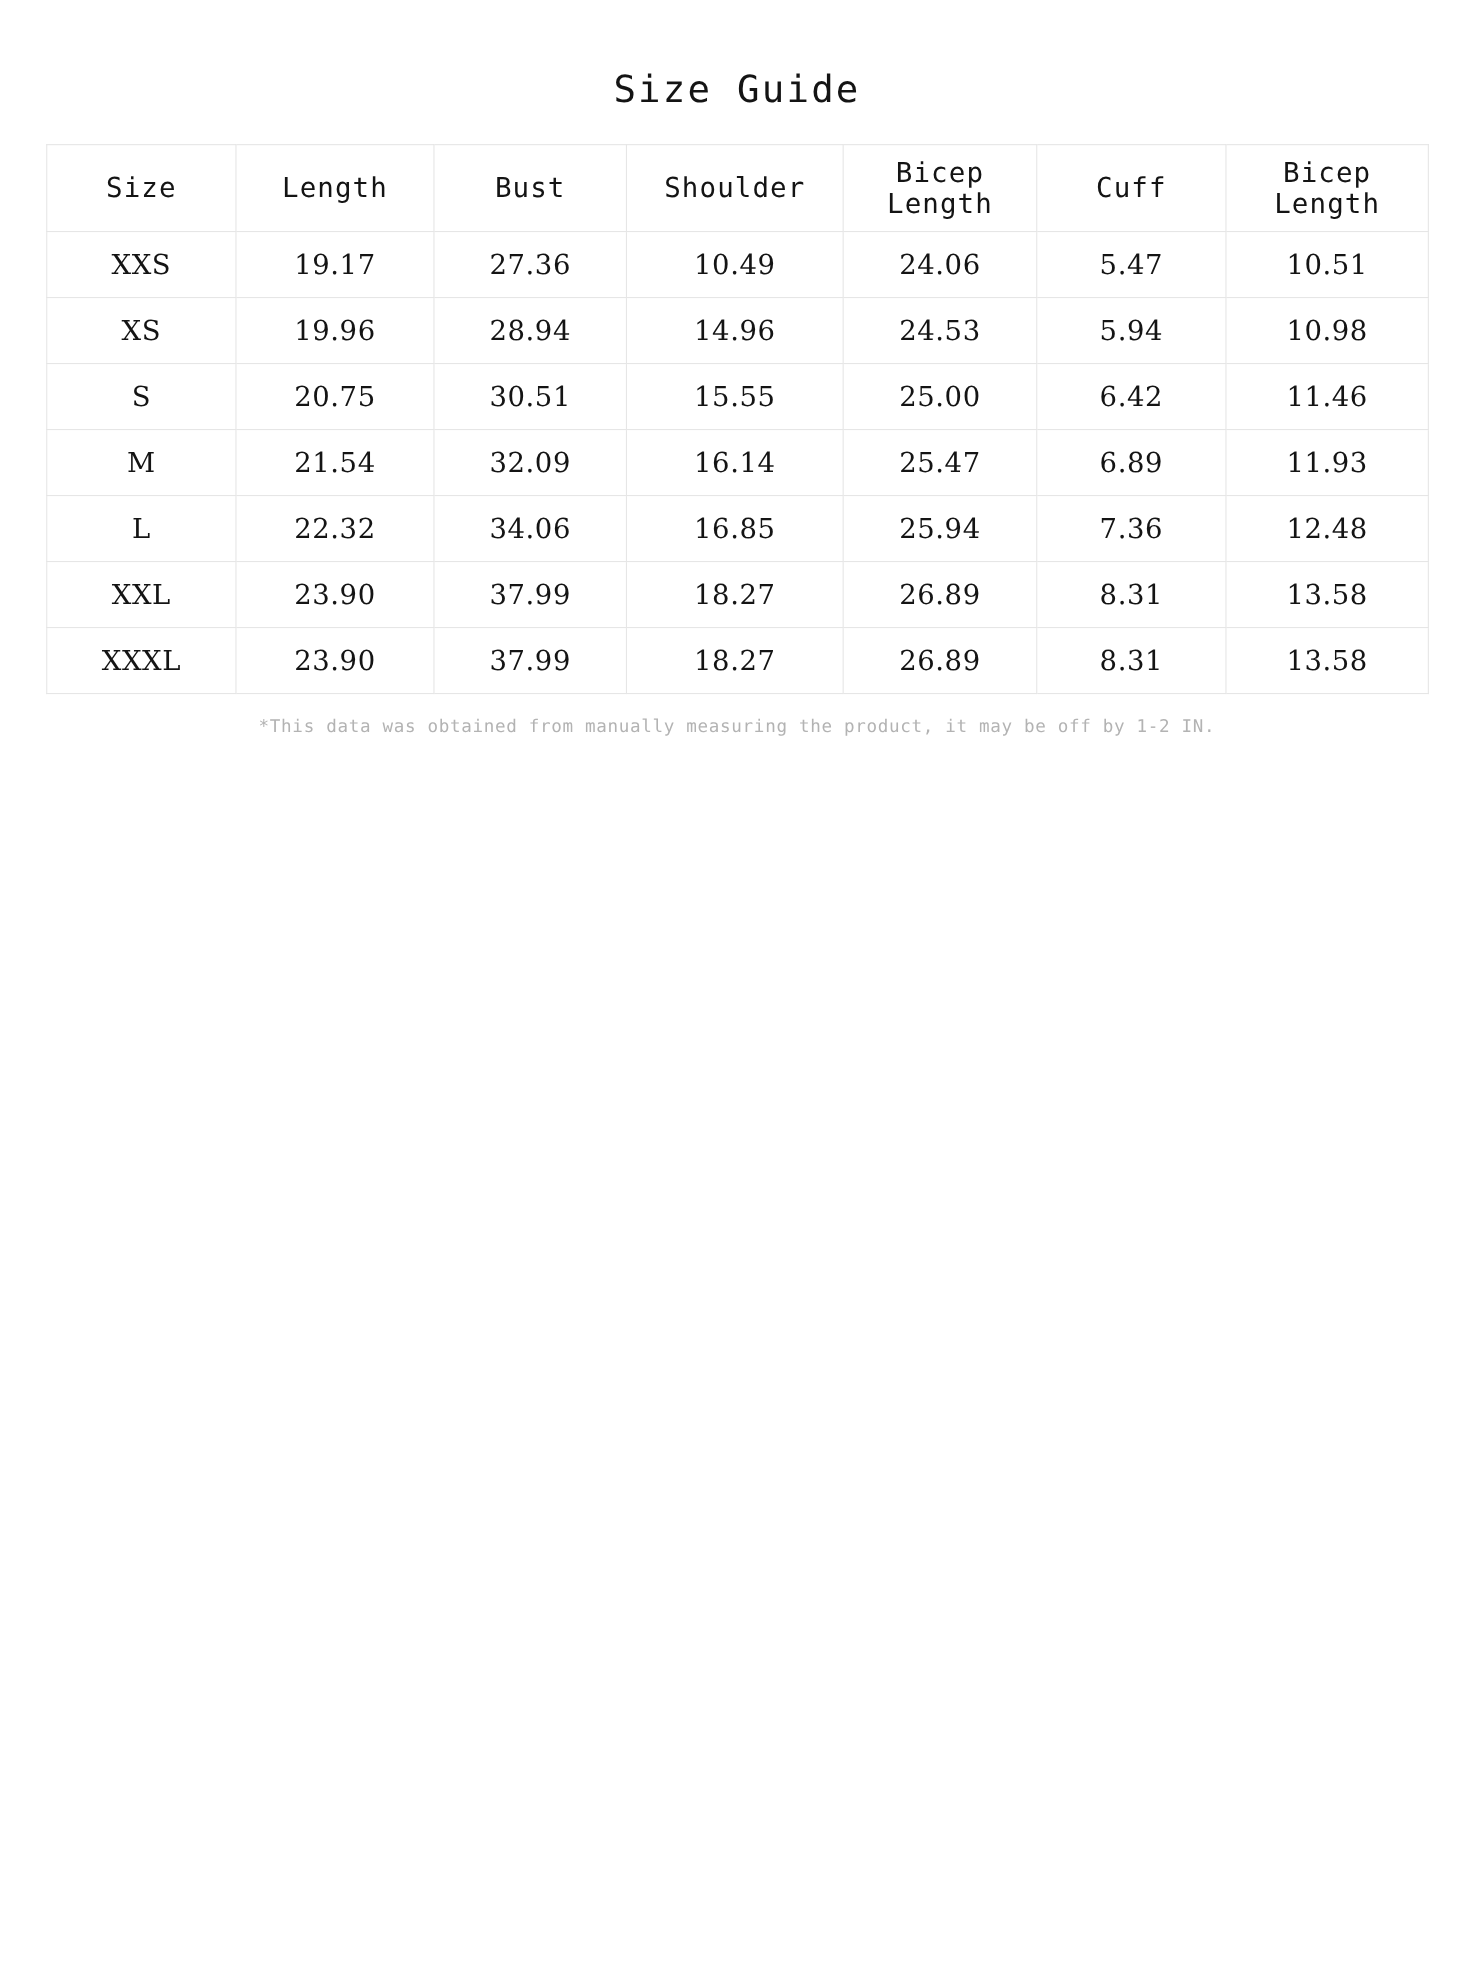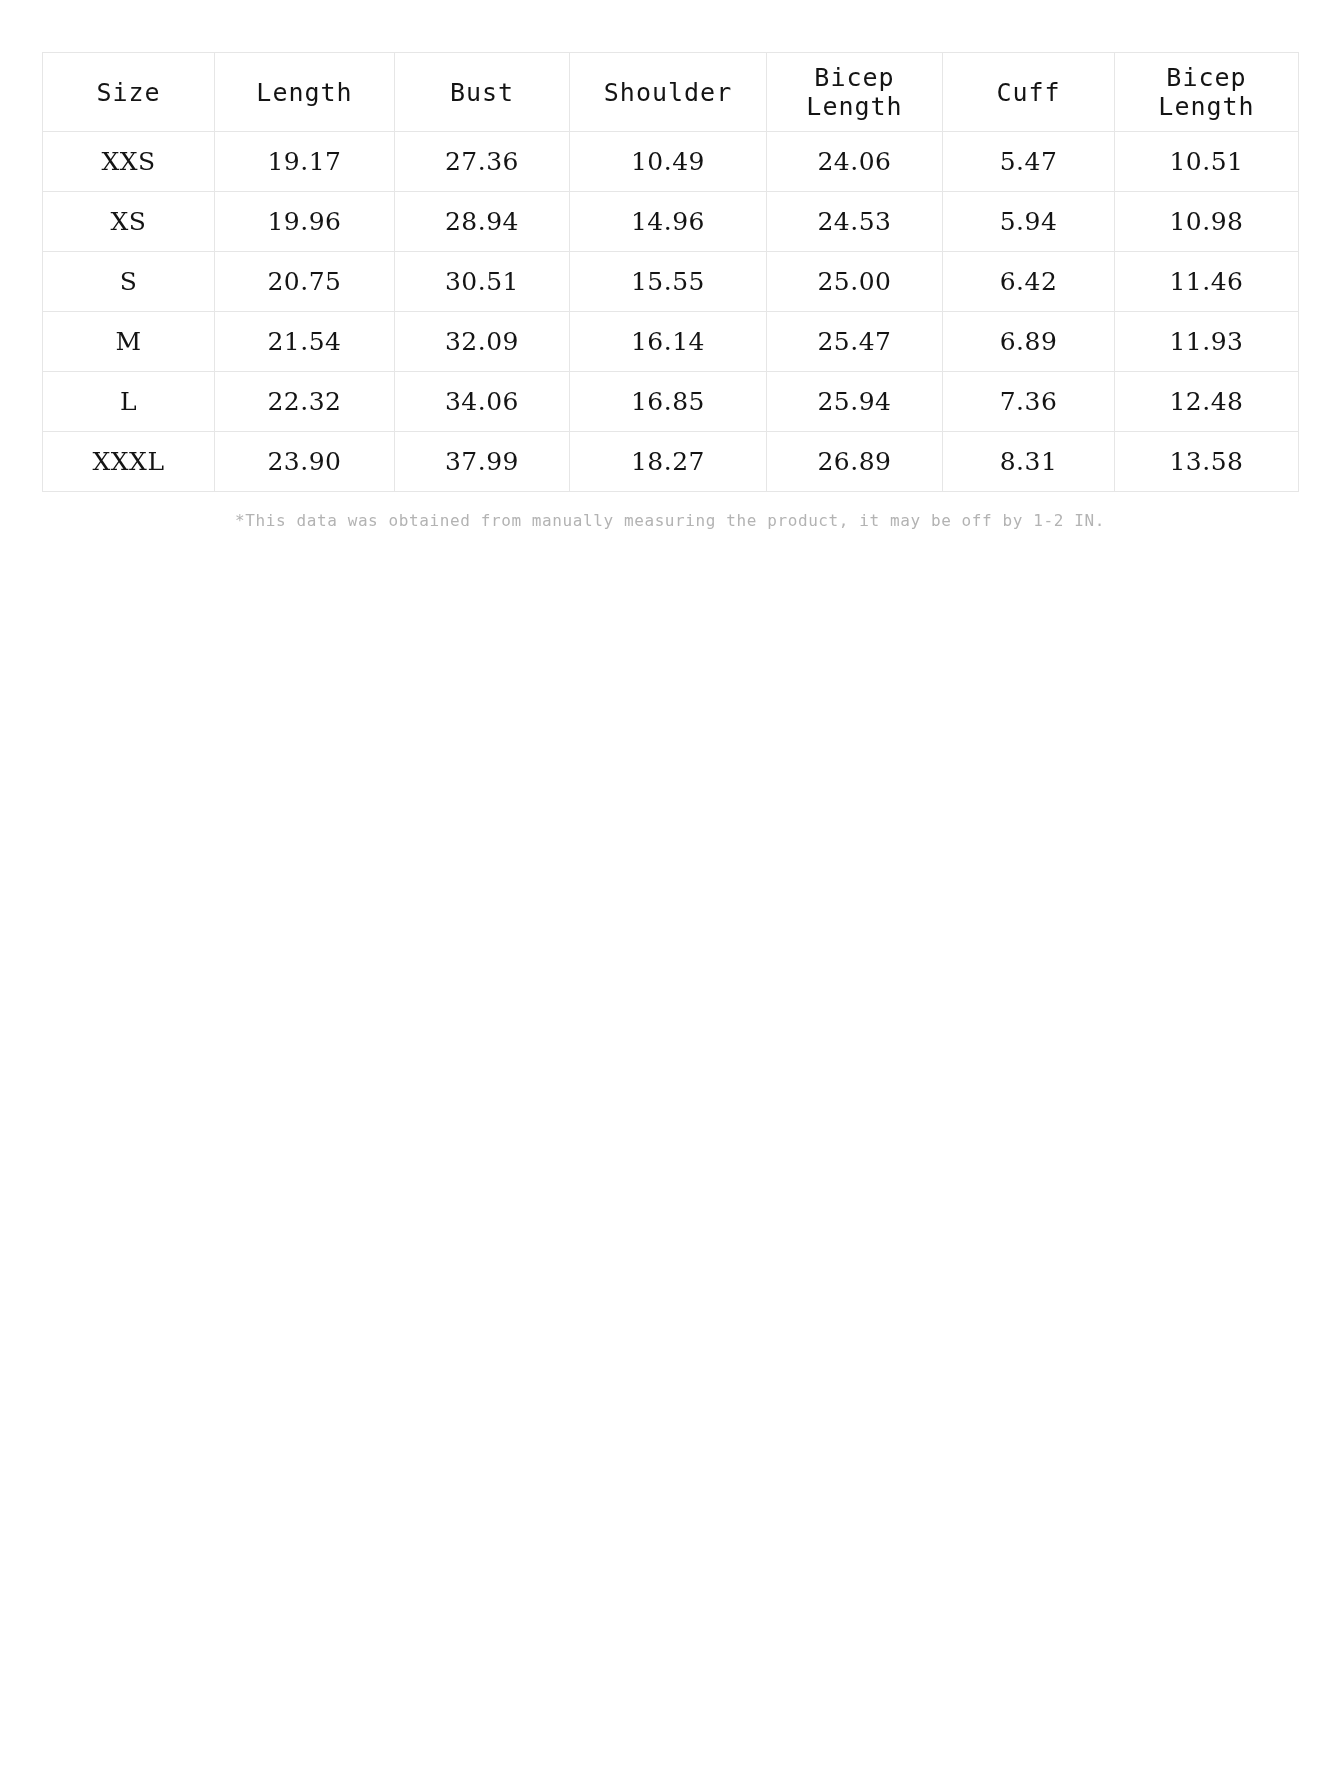--- a/index.html
+++ b/index.html
@@ -28,21 +28,21 @@
     font-size: 34px;
     letter-spacing: 2px;
     color: #141414;
     margin: 0;
     padding-top: 62px;
     padding-bottom: 0;
     font-weight: 400;
     line-height: 1.2;
   }
   .table-wrap {
-    margin: 52px 42px 0 42px;
+    margin: 28px 42px 0 42px;
   }
   table.size-table {
     width: 1256px;
     border-collapse: collapse;
     table-layout: fixed;
     background: #ffffff;
   }
   table.size-table th,
   table.size-table td {
     border: 1px solid #e6e6e6;
@@ -87,20 +87,21 @@
     letter-spacing: 0.6px;
     line-height: 1.4;
   }
   .hdr-line { display: block; }
 </style>
 </head>
 <body>
 
 <div class="page">
 
+  <h1 class="title">Size Guide</h1>
 
   <div class="table-wrap">
     <table class="size-table">
       <colgroup>
         <col class="c0">
           <col class="c1">
           <col class="c2">
           <col class="c3">
           <col class="c4">
           <col class="c5">
@@ -173,20 +174,29 @@
         <tr>
           <td class="size-cell">L</td>
           <td>22.32</td>
           <td>34.06</td>
           <td>16.85</td>
           <td>25.94</td>
           <td>7.36</td>
           <td>12.48</td>
         </tr>
         <tr>
+          <td class="size-cell">XXL</td>
+          <td>23.90</td>
+          <td>37.99</td>
+          <td>18.27</td>
+          <td>26.89</td>
+          <td>8.31</td>
+          <td>13.58</td>
+        </tr>
+        <tr>
           <td class="size-cell">XXXL</td>
           <td>23.90</td>
           <td>37.99</td>
           <td>18.27</td>
           <td>26.89</td>
           <td>8.31</td>
           <td>13.58</td>
         </tr>
       </tbody>
     </table>

